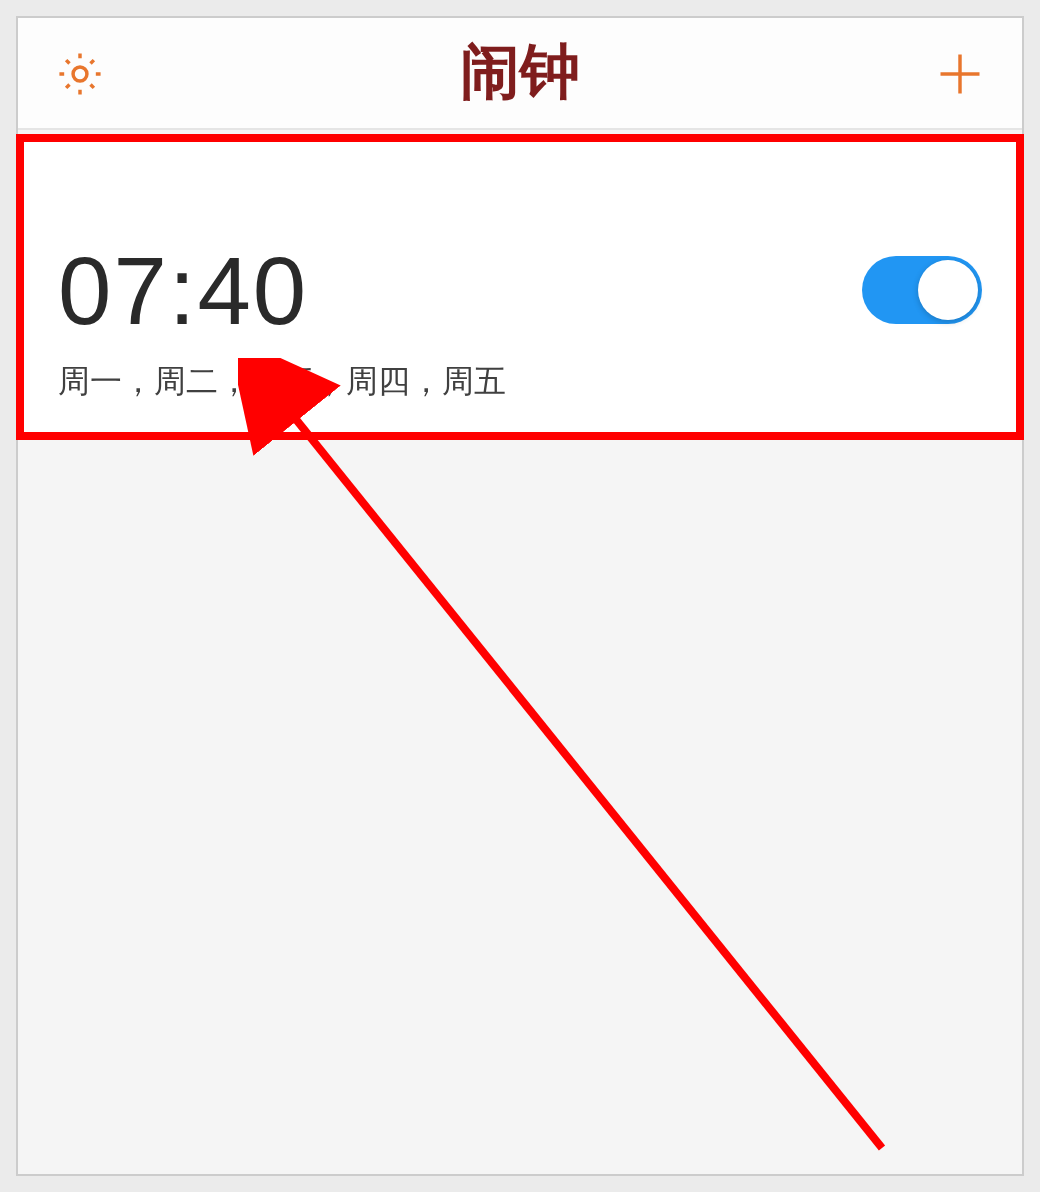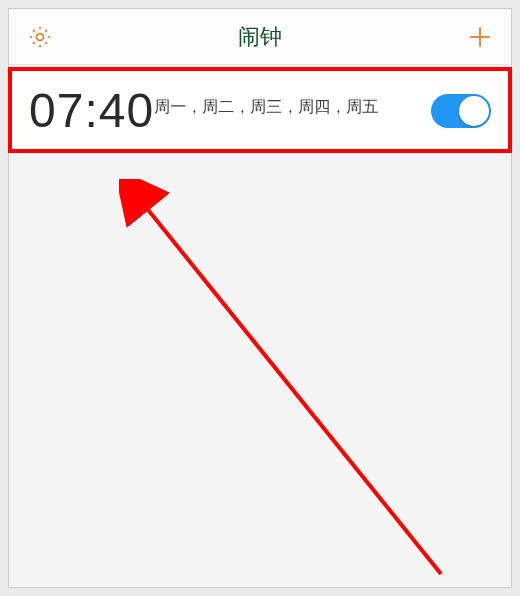--- a/index.html
+++ b/index.html
@@ -32,23 +32,23 @@
       justify-content: space-between;
       padding: 0 18px;
       border-bottom: 1px solid #e5e5e5;
     }
     .gear-icon {
       width: 26px;
       height: 26px;
       color: #e8762d;
     }
     .header-title {
-      font-size: 22px;
-      color: #14532d;
-      font-weight: 400;
+      font-size: 30px;
+      color: #7f1d1d;
+      font-weight: 700;
     }
     .plus-icon {
       width: 26px;
       height: 26px;
       color: #e8762d;
     }
     .alarm-card-wrapper {
       margin-top: 4px;
       position: relative;
     }
@@ -65,21 +65,22 @@
     .alarm-card {
       background: #fff;
       padding: 18px 20px 16px 20px;
       display: flex;
       align-items: center;
       justify-content: space-between;
       position: relative;
     }
     .alarm-info {
       display: flex;
-      flex-direction: row;
+      flex-direction: column;
+      margin-top: 36px;
     }
     .alarm-time {
       font-size: 48px;
       font-weight: 300;
       color: #2a2a2a;
       line-height: 1;
       letter-spacing: 1px;
     }
     .alarm-days {
       font-size: 16px;

